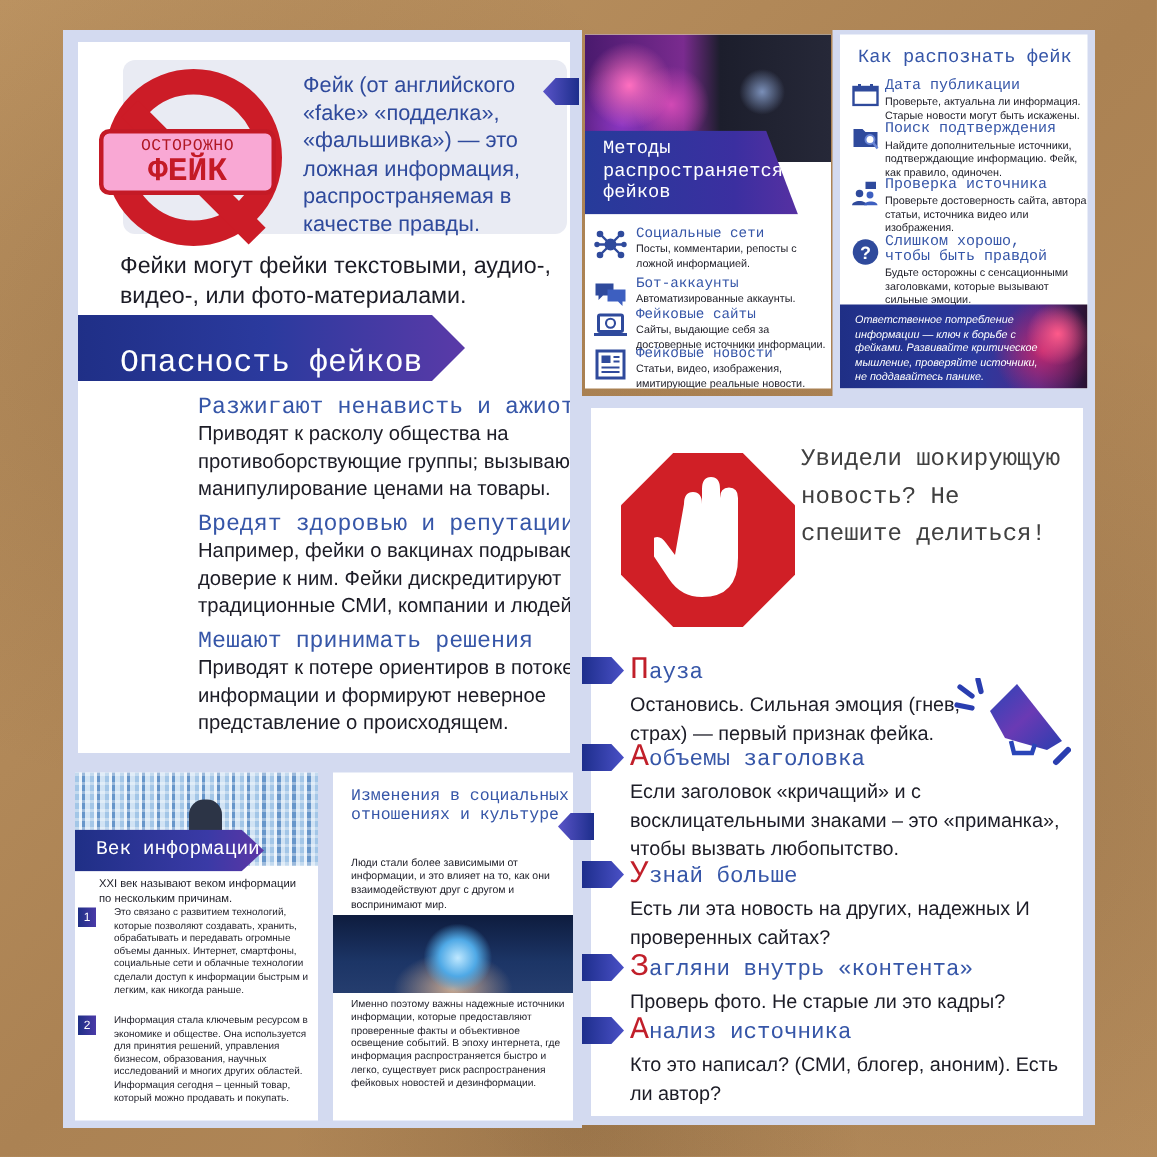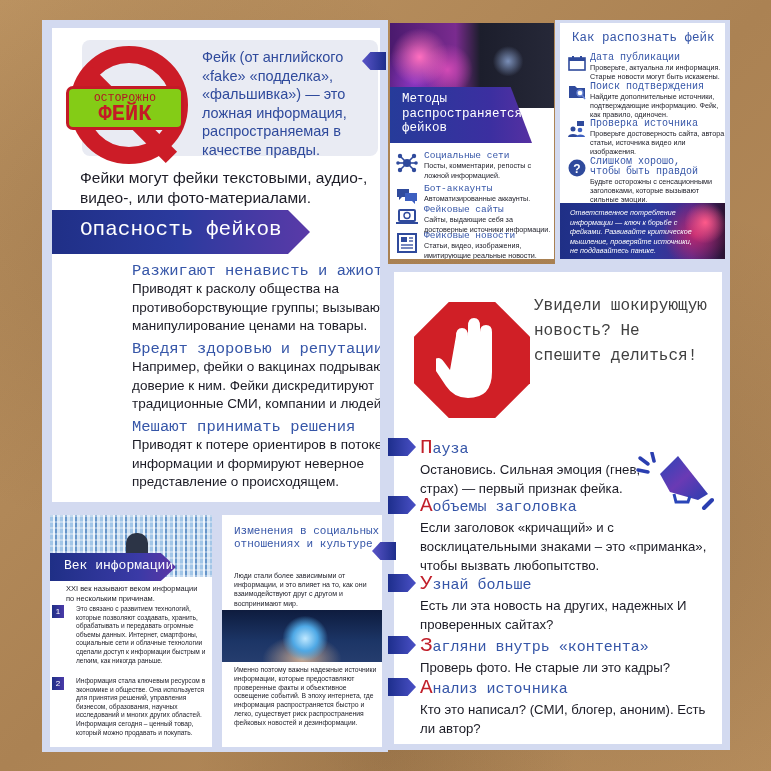--- a/index.html
+++ b/index.html
@@ -18,27 +18,27 @@
   .serif { font-family: Liberation Mono, monospace; }
   .frame { position: absolute; background: #d3daf0; }
   .card  { position: absolute; background: #fff; overflow: hidden; }
 
   
   #p1-frame { left: 42px; top: 20px; width: 346px; height: 488px; }
   #p1 { left: 52px; top: 28px; width: 328px; height: 474px; }
   .def-box { position: absolute; left: 30px; top: 12px; width: 296px; height: 116px; background: #e9ebf3; border-radius: 8px; }
   .no-sign { position: absolute; left: 18px; top: 18px; width: 118px; height: 118px; border-radius: 50%; border: 17px solid #cc1c27; }
   .no-sign::after { content:""; position:absolute; left:50%; top:-8px; width:16px; height:120px; margin-left:-8px; background:#cc1c27; transform: rotate(-45deg); transform-origin: 50% 50%; }
-  .fake-label { position: absolute; left: 14px; top: 58px; width: 118px; height: 44px; background: #84cc16; border: 3px solid #c41a26; border-radius: 7px; text-align: center; z-index: 2; }
+  .fake-label { position: absolute; left: 14px; top: 58px; width: 118px; height: 44px; background: #f9a8d4; border: 3px solid #c41a26; border-radius: 7px; text-align: center; z-index: 2; }
   .fake-label .l1 { font-size: 11px; color: #b01824; margin-top: 3px; letter-spacing: 0.3px; }
   .fake-label .l2 { font-size: 22px; font-weight: bold; color: #c41a26; line-height: 22px; }
   .def-text { position: absolute; left: 150px; top: 20px; width: 170px; font-size: 14.5px; line-height: 18.5px; color: #2f4a9c; }
   .fakes-types { position: absolute; left: 28px; top: 140px; width: 300px; font-size: 15.5px; line-height: 20px; color: #1c1c26; }
   .danger-banner { position: absolute; left: -4px; top: 182px; width: 262px; height: 44px; background: linear-gradient(90deg, #1f2f86 0%, #2b3a9e 50%, #5a3aa8 100%); clip-path: polygon(0 0, 240px 0, 262px 22px, 240px 44px, 0 44px); }
-  .danger-banner span { position: absolute; left: 32px; top: 8px; font-size: 21px; color: #fff; }
+  .danger-banner span { position: absolute; left: 32px; top: 21px; font-size: 21px; color: #fff; }
   .danger-item { position: absolute; left: 44px; width: 298px; margin-left: 36px; }
   .danger-item h3 { font-size: 15.5px; font-weight: normal; color: #3656a8; line-height: 18px; }
   .danger-item p { font-size: 13.5px; line-height: 18.5px; color: #1c1c26; }
 
   
   .conn { position: absolute; width: 24px; height: 18px; background: linear-gradient(90deg, #5a54c8, #1d2e8c); clip-path: polygon(0 50%, 35% 0, 100% 0, 100% 100%, 35% 100%); }
 
   
   #p2 { left: 390px; top: 23px; width: 164px; height: 236px; background: #fff; }
   .p2-photo { position: absolute; left: 0; top: 0; width: 164px; height: 85px;

